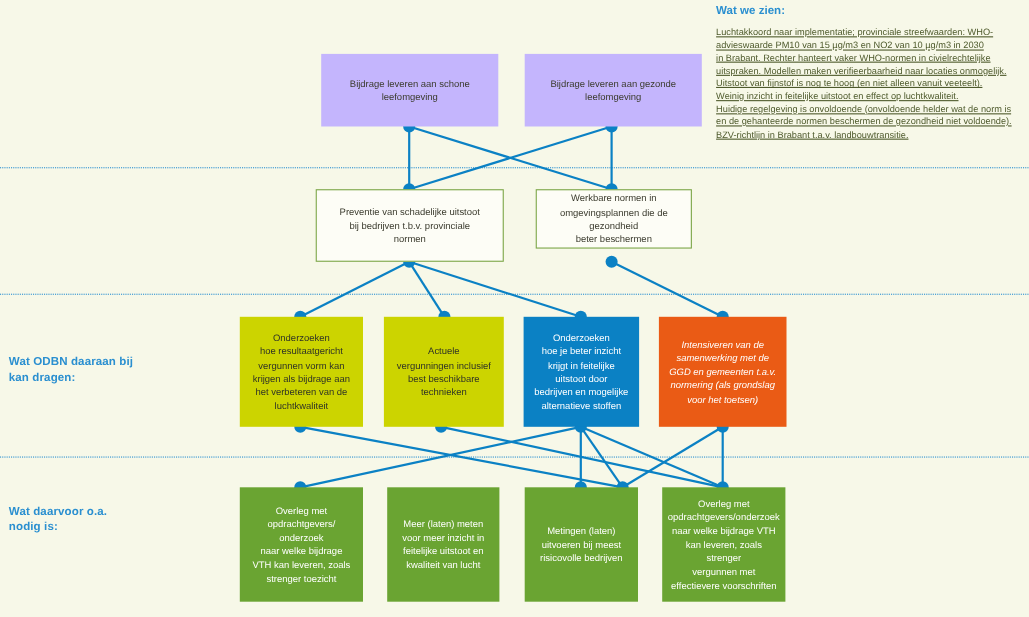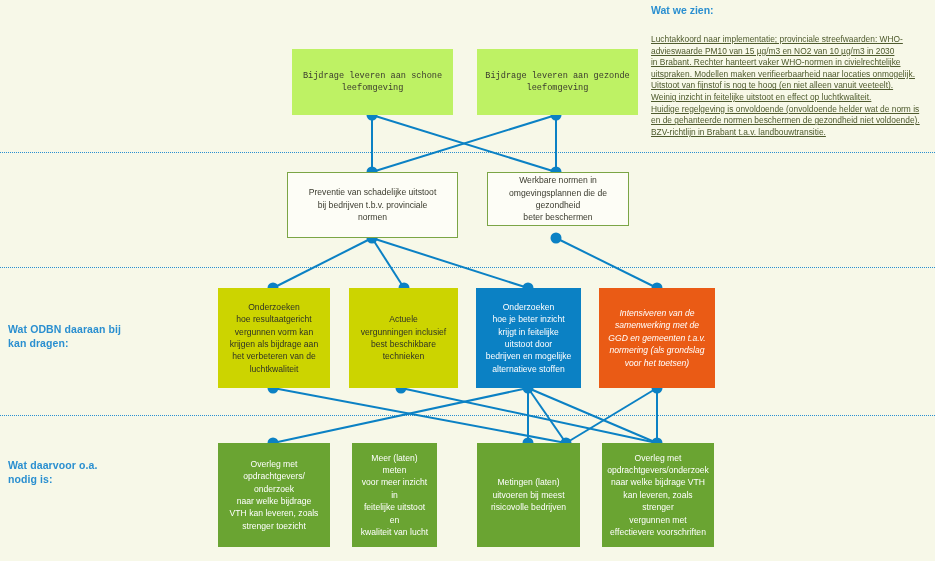--- a/index.html
+++ b/index.html
@@ -39,33 +39,33 @@
     box-sizing:border-box;
     display:flex;
     align-items:center;
     justify-content:center;
     text-align:center;
     font-size:8.6px;
     line-height:12.4px;
     padding:4px 8px;
     white-space:pre-line;
   }
-  .node.sage{background:#bef264;color:#3b3b2e;font-family:Liberation Mono, monospace;}
+  .node.sage{background:#c4b5fd;color:#3b3b2e;}
   .node.outline{background:#fdfdf6;color:#3b3b2e;border:1px solid #7ba545;}
   .node.lime{background:#ccd400;color:#2f3325;}
   .node.blue{background:#0b81c4;color:#ffffff;}
   .node.orange{background:#ea5b15;color:#ffffff;}
   .node.green{background:#6aa432;color:#ffffff;}
 
   
   #seen{
     position:absolute;left:651px;top:4px;width:280px;
   }
   #seen .seen-title{
-    color:#2a8fd0;font-weight:bold;font-size:10.5px;margin-bottom:18px;
+    color:#2a8fd0;font-weight:bold;font-size:10.5px;margin-bottom:8px;
   }
   #seen .seen-body{
     color:#4e5a2c;font-size:8.4px;line-height:11.6px;white-space:pre-line;text-decoration:underline;
   }
 </style>
 </head>
 <body>
 
 <div id="canvas">
 
@@ -174,21 +174,21 @@
 samenwerking met de
 GGD en gemeenten t.a.v.
 normering (als grondslag
 voor het toetsen)</div>
 
   <div class="node green" style="left:218px;top:443px;width:112px;height:104px;">Overleg met
 opdrachtgevers/ onderzoek
 naar welke bijdrage
 VTH kan leveren, zoals
 strenger toezicht</div>
-  <div class="node green" style="left:352px;top:443px;width:85px;height:104px;">Meer (laten) meten
+  <div class="node green" style="left:352px;top:443px;width:102px;height:104px;">Meer (laten) meten
 voor meer inzicht in
 feitelijke uitstoot en
 kwaliteit van lucht</div>
   <div class="node green" style="left:477px;top:443px;width:103px;height:104px;">Metingen (laten)
 uitvoeren bij meest
 risicovolle bedrijven</div>
   <div class="node green" style="left:602px;top:443px;width:112px;height:104px;">Overleg met
 opdrachtgevers/onderzoek
 naar welke bijdrage VTH
 kan leveren, zoals strenger

